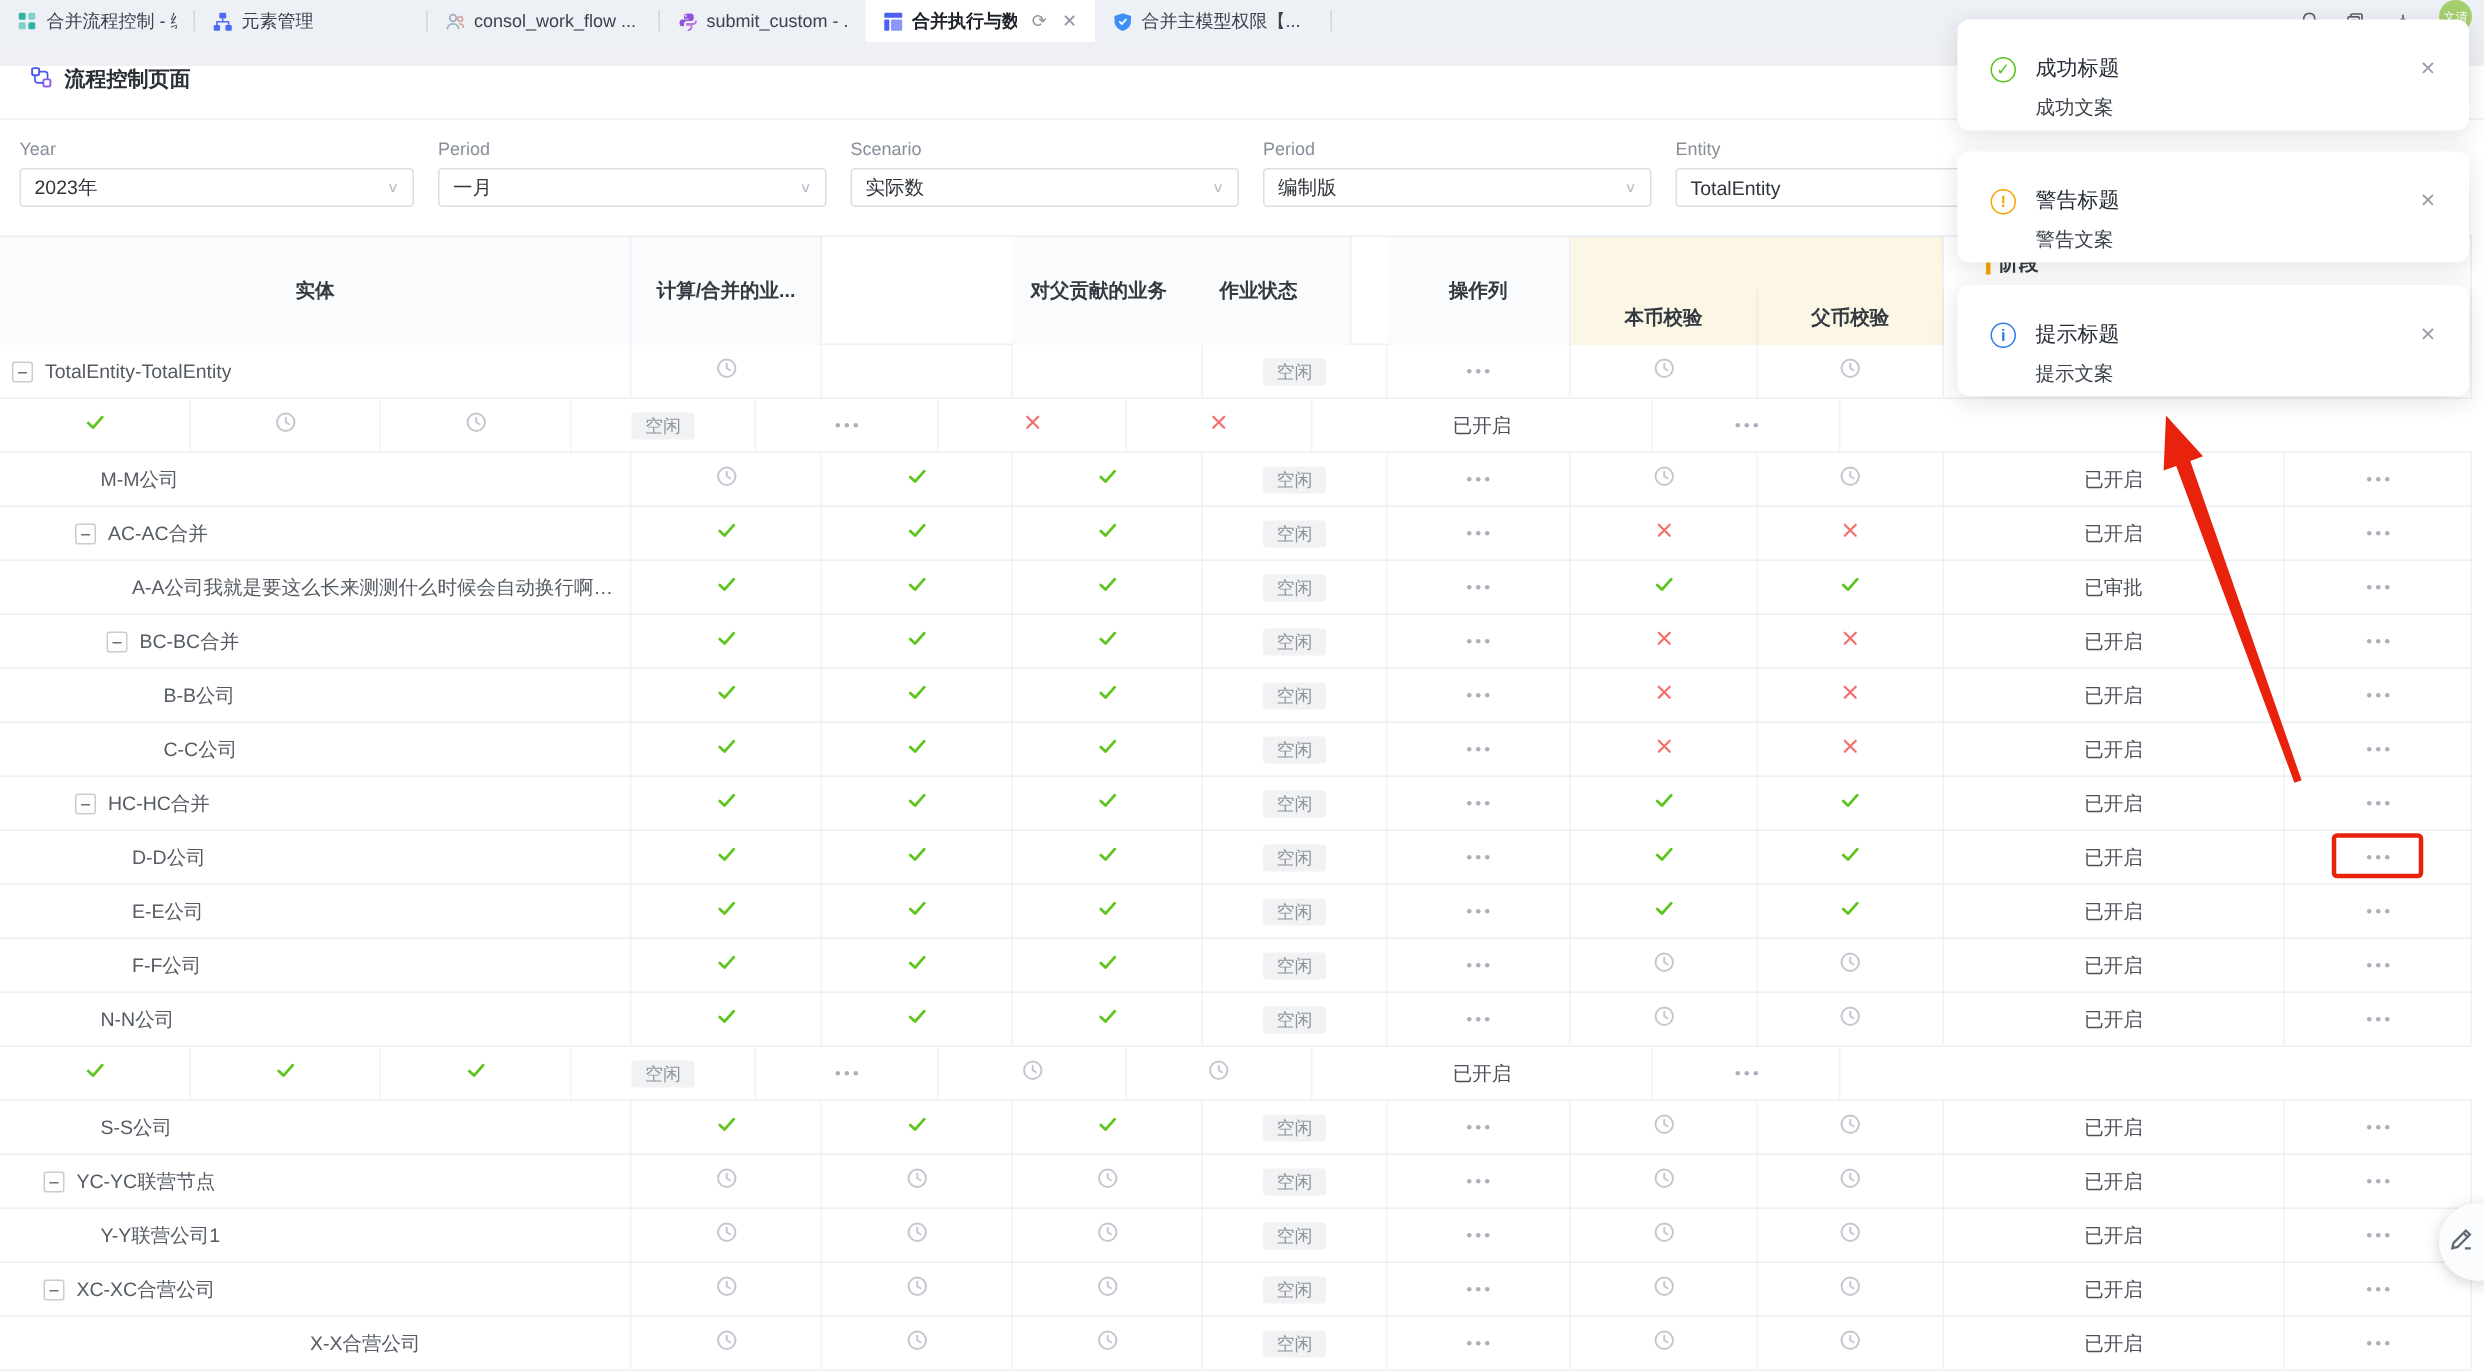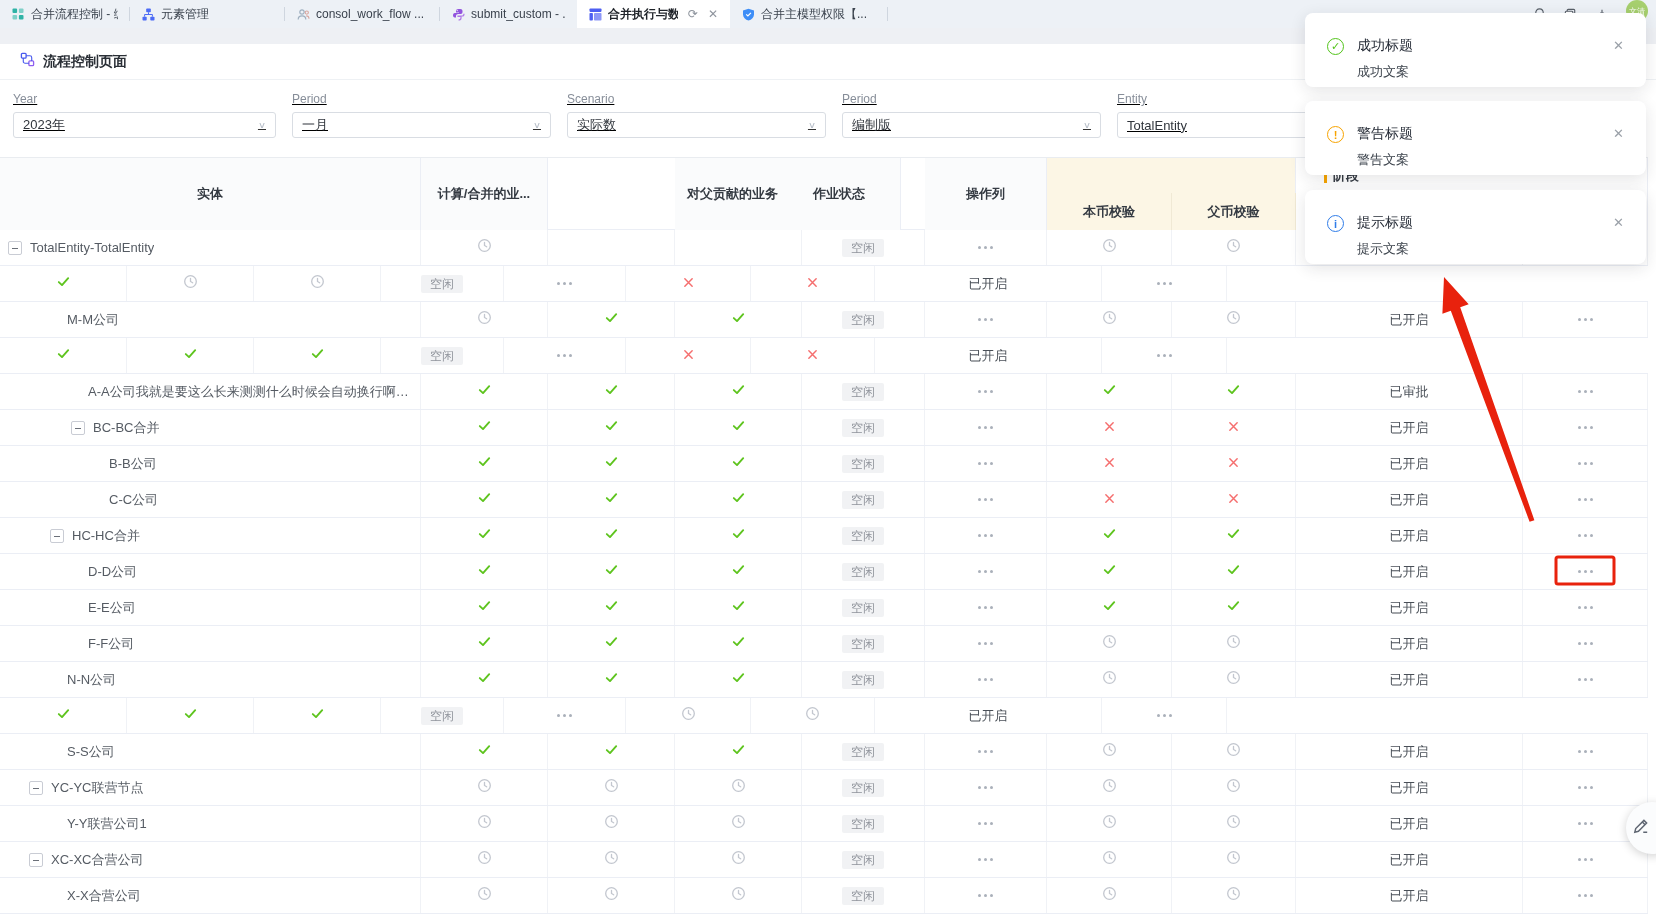--- a/index.html
+++ b/index.html
@@ -15,25 +15,25 @@
   .tab .tx { white-space:nowrap; overflow:hidden; }
   .tab .refresh, .tab .close { font-weight:normal; color:#8f959e; font-size:12px; margin-left:4px; }
 
   #topbar-icons { position:absolute; right:8px; top:1px; height:26px; display:flex; align-items:center; gap:16px; z-index:6; }
   #topbar-icons svg { display:block; }
   .avatar { width:22px; height:22px; border-radius:50%; background:#a6cf6e; color:#fff; font-size:8px; display:flex; align-items:center; justify-content:center; margin-top:-6px; }
 
   
   #grayband { position:absolute; left:0; top:28px; width:1656px; height:16px; background:#eef0f4; }
   #panel { position:absolute; left:0; top:44px; width:1656px; height:870px; background:#fff; }
-  #titlebar { position:absolute; left:0; top:0; width:1656px; height:36px; border-bottom:1px solid #eef1f4; display:flex; align-items:center; padding-left:20px; gap:8px; }
+  #titlebar { position:absolute; left:0; top:0; width:1656px; height:36px; border-bottom:1px solid #eef1f4; display:flex; padding-left:20px; gap:8px; }
   #titlebar .pt { font-size:14px; font-weight:bold; color:#2a2f36; }
 
   
-  .filter { position:absolute; top:36px;text-decoration:underline; }
+  .filter { position:absolute; top:36px; }
   .filter .flabel { font-size:12px; color:#878e99; margin-top:12px; height:16px; }
   .filter .fselect { margin-top:4px; height:26px; border:1px solid #d9dde3; border-radius:3px; background:#fff; display:flex; align-items:center; justify-content:space-between; padding:0 9px; font-size:13px; color:#30353c; cursor:pointer; }
   .filter .chev { color:#b8bfc9; font-size:11px; transform:scaleY(.8); }
 
   
   #thead { position:absolute; left:0; top:113px; width:1648px; height:73px; border-top:1px solid #e9ecf0; border-bottom:1px solid #ebeef5; background:#fff; }
   .hcell { position:absolute; top:0; height:72px; background:#fafbfc; border-right:1px solid #ebeef5; display:flex; align-items:center; justify-content:center; font-size:13px; font-weight:bold; color:#343a42; }
   #cream { position:absolute; top:0; height:72px; background:#fcf6e5; border-right:1px solid #ebeef5; }
   .subcell { position:absolute; top:35px; height:37px; display:flex; align-items:center; justify-content:center; font-size:13px; font-weight:bold; color:#343a42; border-right:1px solid #f0e9d5; }
   .subcell.white { border-right:1px solid #ebeef5; background:#fff; }
@@ -351,20 +351,24 @@
           </div>
           <div class="tcell" style="width: 125px;">
             <span class="dots">
               <i></i>
               <i></i>
               <i></i>
             </span>
           </div>
         </div>
         <div class="trow">
+          <div class="tcell entity" style="width: 421px; padding-left: 50px;">
+            <span class="expander"></span>
+            <span class="ename">AC-AC合并</span>
+          </div>
           <div class="tcell" style="width: 127px;">
             <span><svg width="15" height="15" viewBox="0 0 16 16">
                 <path d="M3 8.6l3.4 3.2L13 4.4" fill="none" stroke="#5ec41e" stroke-width="2" stroke-linecap="round" stroke-linejoin="round"></path>
               </svg></span>
           </div>
           <div class="tcell" style="width: 127px;">
             <span><svg width="15" height="15" viewBox="0 0 16 16">
                 <path d="M3 8.6l3.4 3.2L13 4.4" fill="none" stroke="#5ec41e" stroke-width="2" stroke-linecap="round" stroke-linejoin="round"></path>
               </svg></span>
           </div>
@@ -1122,21 +1126,21 @@
           </div>
           <div class="tcell" style="width: 125px;">
             <span class="dots">
               <i></i>
               <i></i>
               <i></i>
             </span>
           </div>
         </div>
         <div class="trow">
-          <div class="tcell entity" style="width: 421px; padding-left: 67px;">
+          <div class="tcell entity" style="width: 421px; padding-left: 67px; justify-content: center;">
             <span class="ename">X-X合营公司</span>
           </div>
           <div class="tcell" style="width: 127px;">
             <span><svg width="15" height="15" viewBox="0 0 16 16">
                 <circle cx="8" cy="8" r="6.2" fill="none" stroke="#c3c7cf" stroke-width="1.4"></circle>
                 <path d="M8 4.8V8l2.3 1.4" fill="none" stroke="#c3c7cf" stroke-width="1.4" stroke-linecap="round"></path>
               </svg></span>
           </div>
           <div class="tcell" style="width: 127px;">
             <span><svg width="15" height="15" viewBox="0 0 16 16">

